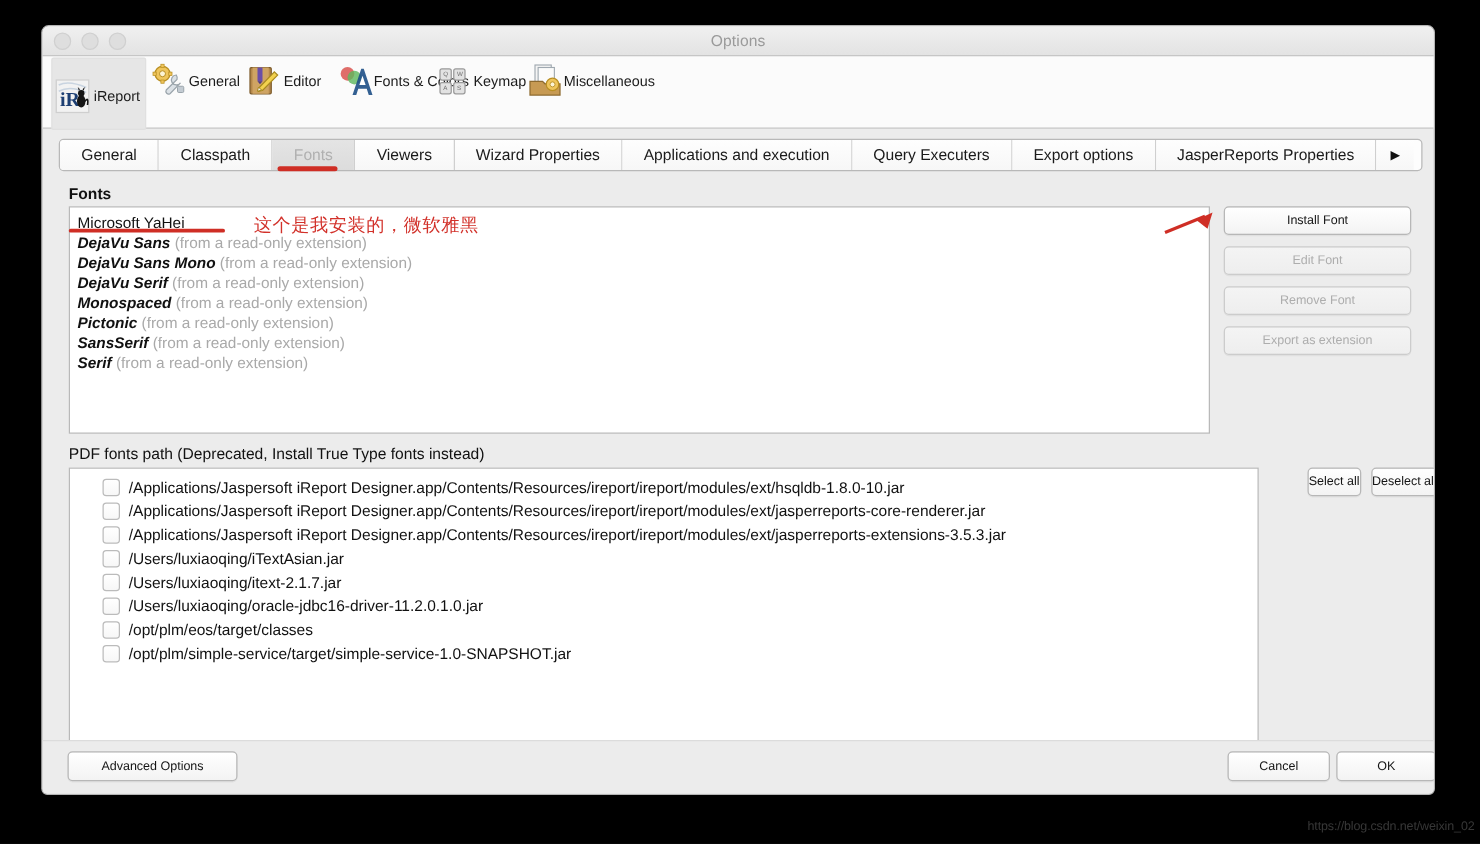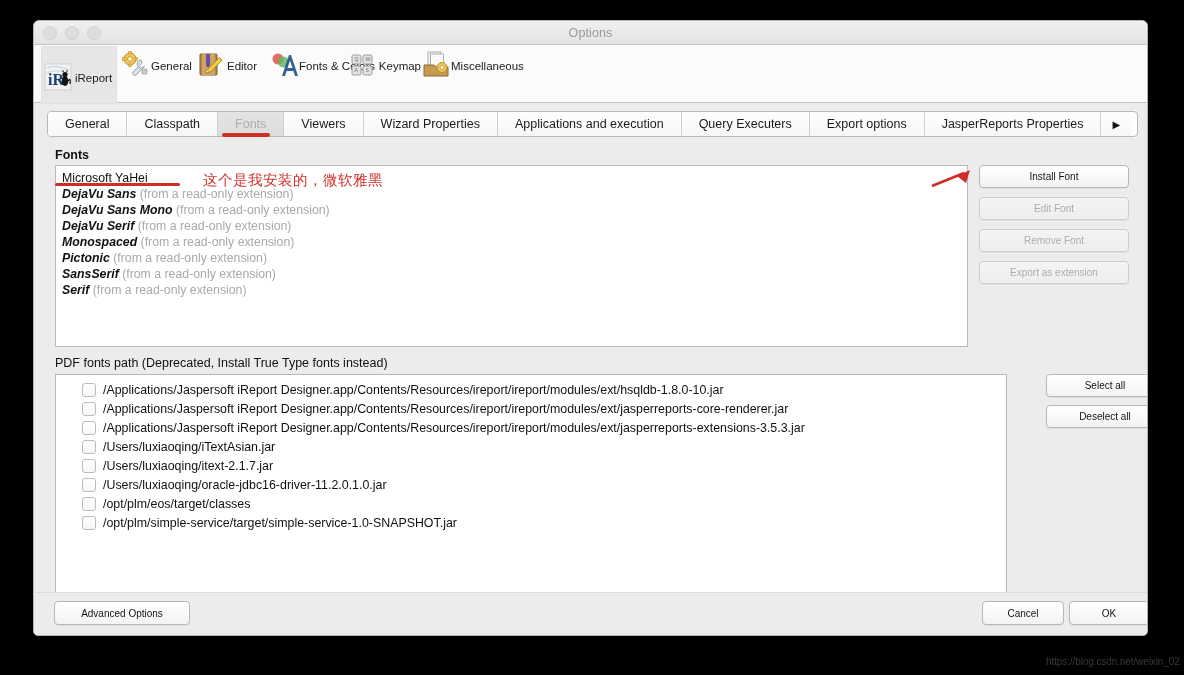--- a/index.html
+++ b/index.html
@@ -246,21 +246,21 @@
     background: linear-gradient(to bottom,#ffffff,#f7f7f7);
     margin-right: 7px;
     flex: 0 0 auto;
   }
   .pdf-btns {
     position: absolute;
     left: 1012px;
     top: 353px;
     width: 118px;
     display: flex;
-    flex-direction: column;
+    flex-direction: row;
     gap: 8px;
   }
 
   
   .bottombar {
     position: absolute;
     left: 0;
     bottom: 0;
     width: 100%;
     height: 42px;

